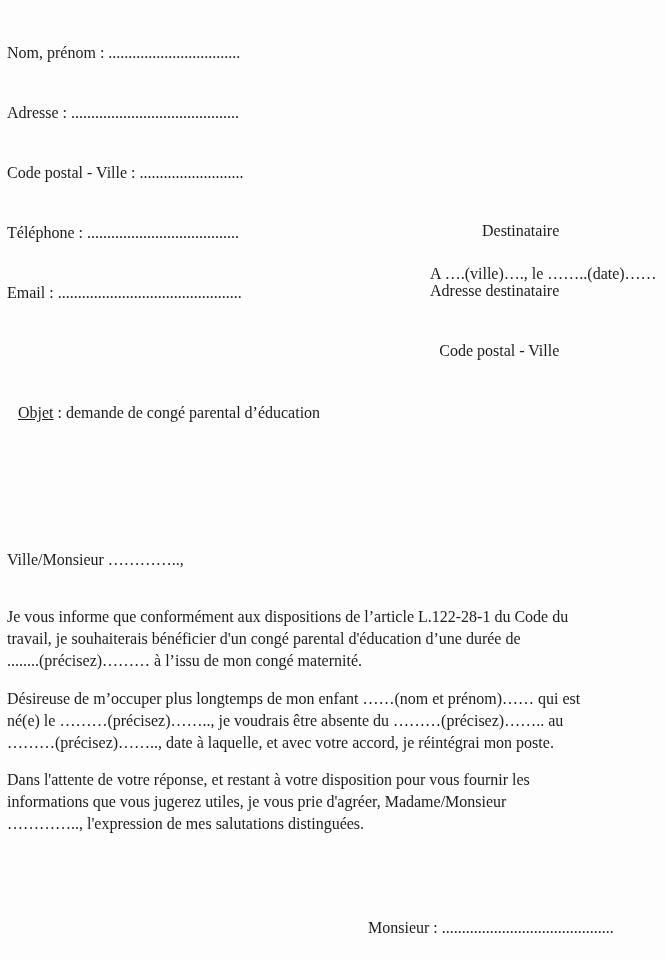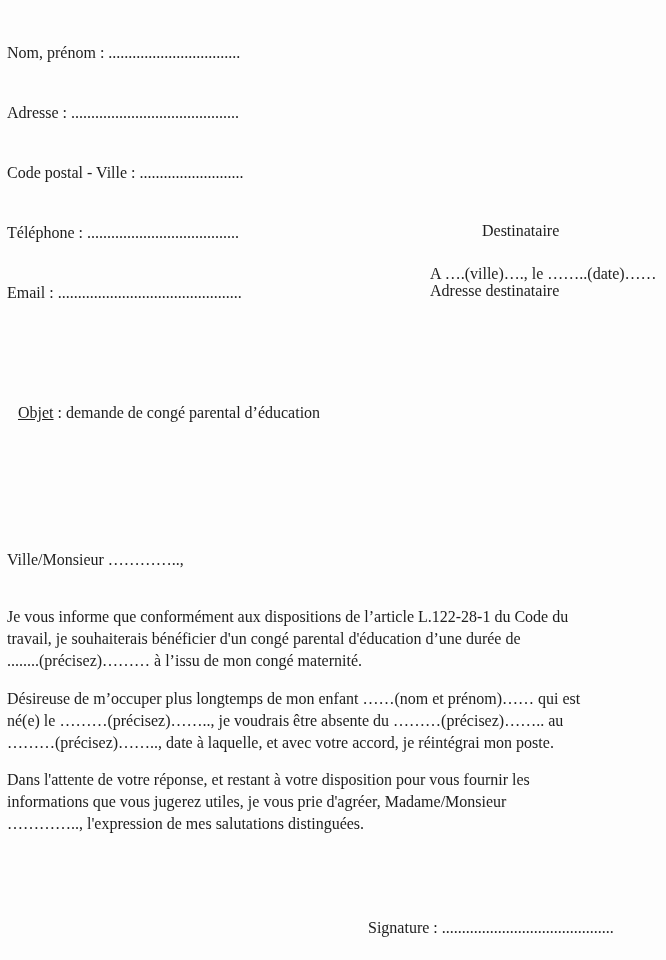--- a/index.html
+++ b/index.html
@@ -75,33 +75,34 @@
     <div>Nom, prénom : .................................</div>
     <div>Adresse : ..........................................</div>
     <div>Code postal - Ville : ..........................</div>
     <div>Téléphone : ......................................</div>
     <div>Email : ..............................................</div>
   </div>
 
   <div class="block recipient-block">
     <div>Destinataire</div>
     <div>Adresse destinataire</div>
+    <div>Code postal - Ville</div>
   </div>
 
   <div class="block date-line">A ….(ville)…., le ……..(date)……</div>
 
   <div class="block subject-line"><span class="subject-label">Objet</span><span> : demande de congé parental d’éducation</span></div>
 
   <div class="block salutation">Ville/Monsieur …………..,</div>
 
   <div class="block paragraph para-1">Je vous informe que conformément aux dispositions de l’article L.122-28-1 du Code du
 travail, je souhaiterais bénéficier d'un congé parental d'éducation d’une durée de
 ........(précisez)……… à l’issu de mon congé maternité.</div>
   <div class="block paragraph para-2">Désireuse de m’occuper plus longtemps de mon enfant ……(nom et prénom)…… qui est
 né(e) le ………(précisez)…….., je voudrais être absente du ………(précisez)…….. au
 ………(précisez)…….., date à laquelle, et avec votre accord, je réintégrai mon poste.</div>
   <div class="block paragraph para-3">Dans l'attente de votre réponse, et restant à votre disposition pour vous fournir les
 informations que vous jugerez utiles, je vous prie d'agréer, Madame/Monsieur
 ………….., l'expression de mes salutations distinguées.</div>
 
-  <div class="block signature-line">Signature : ...........................................</div>
+  <div class="block signature-line">Monsieur : ...........................................</div>
 
 </div>
 
 </body></html>

